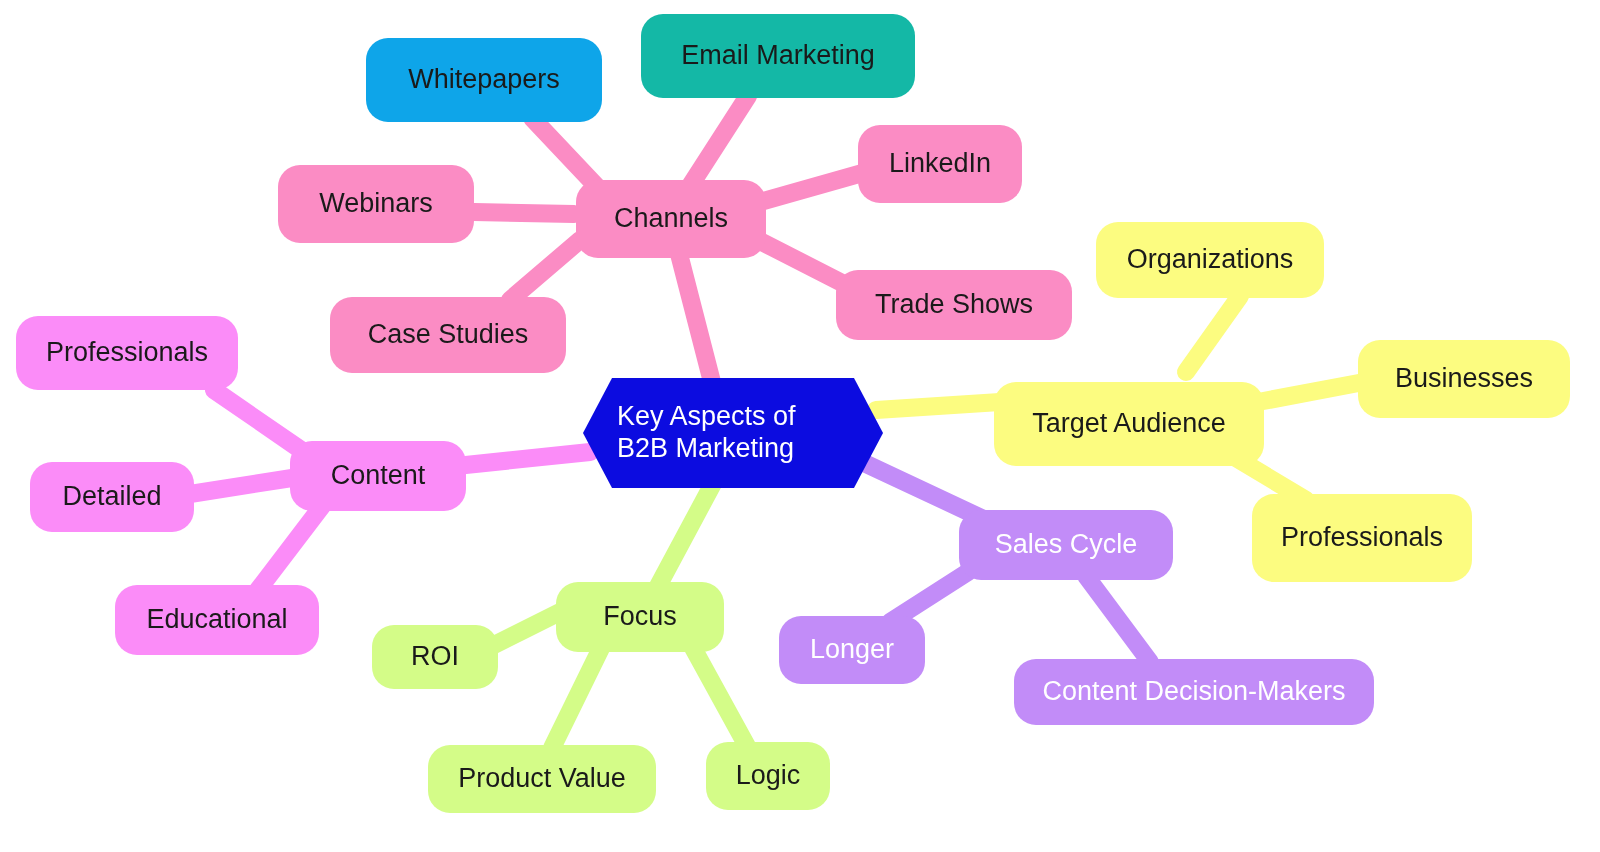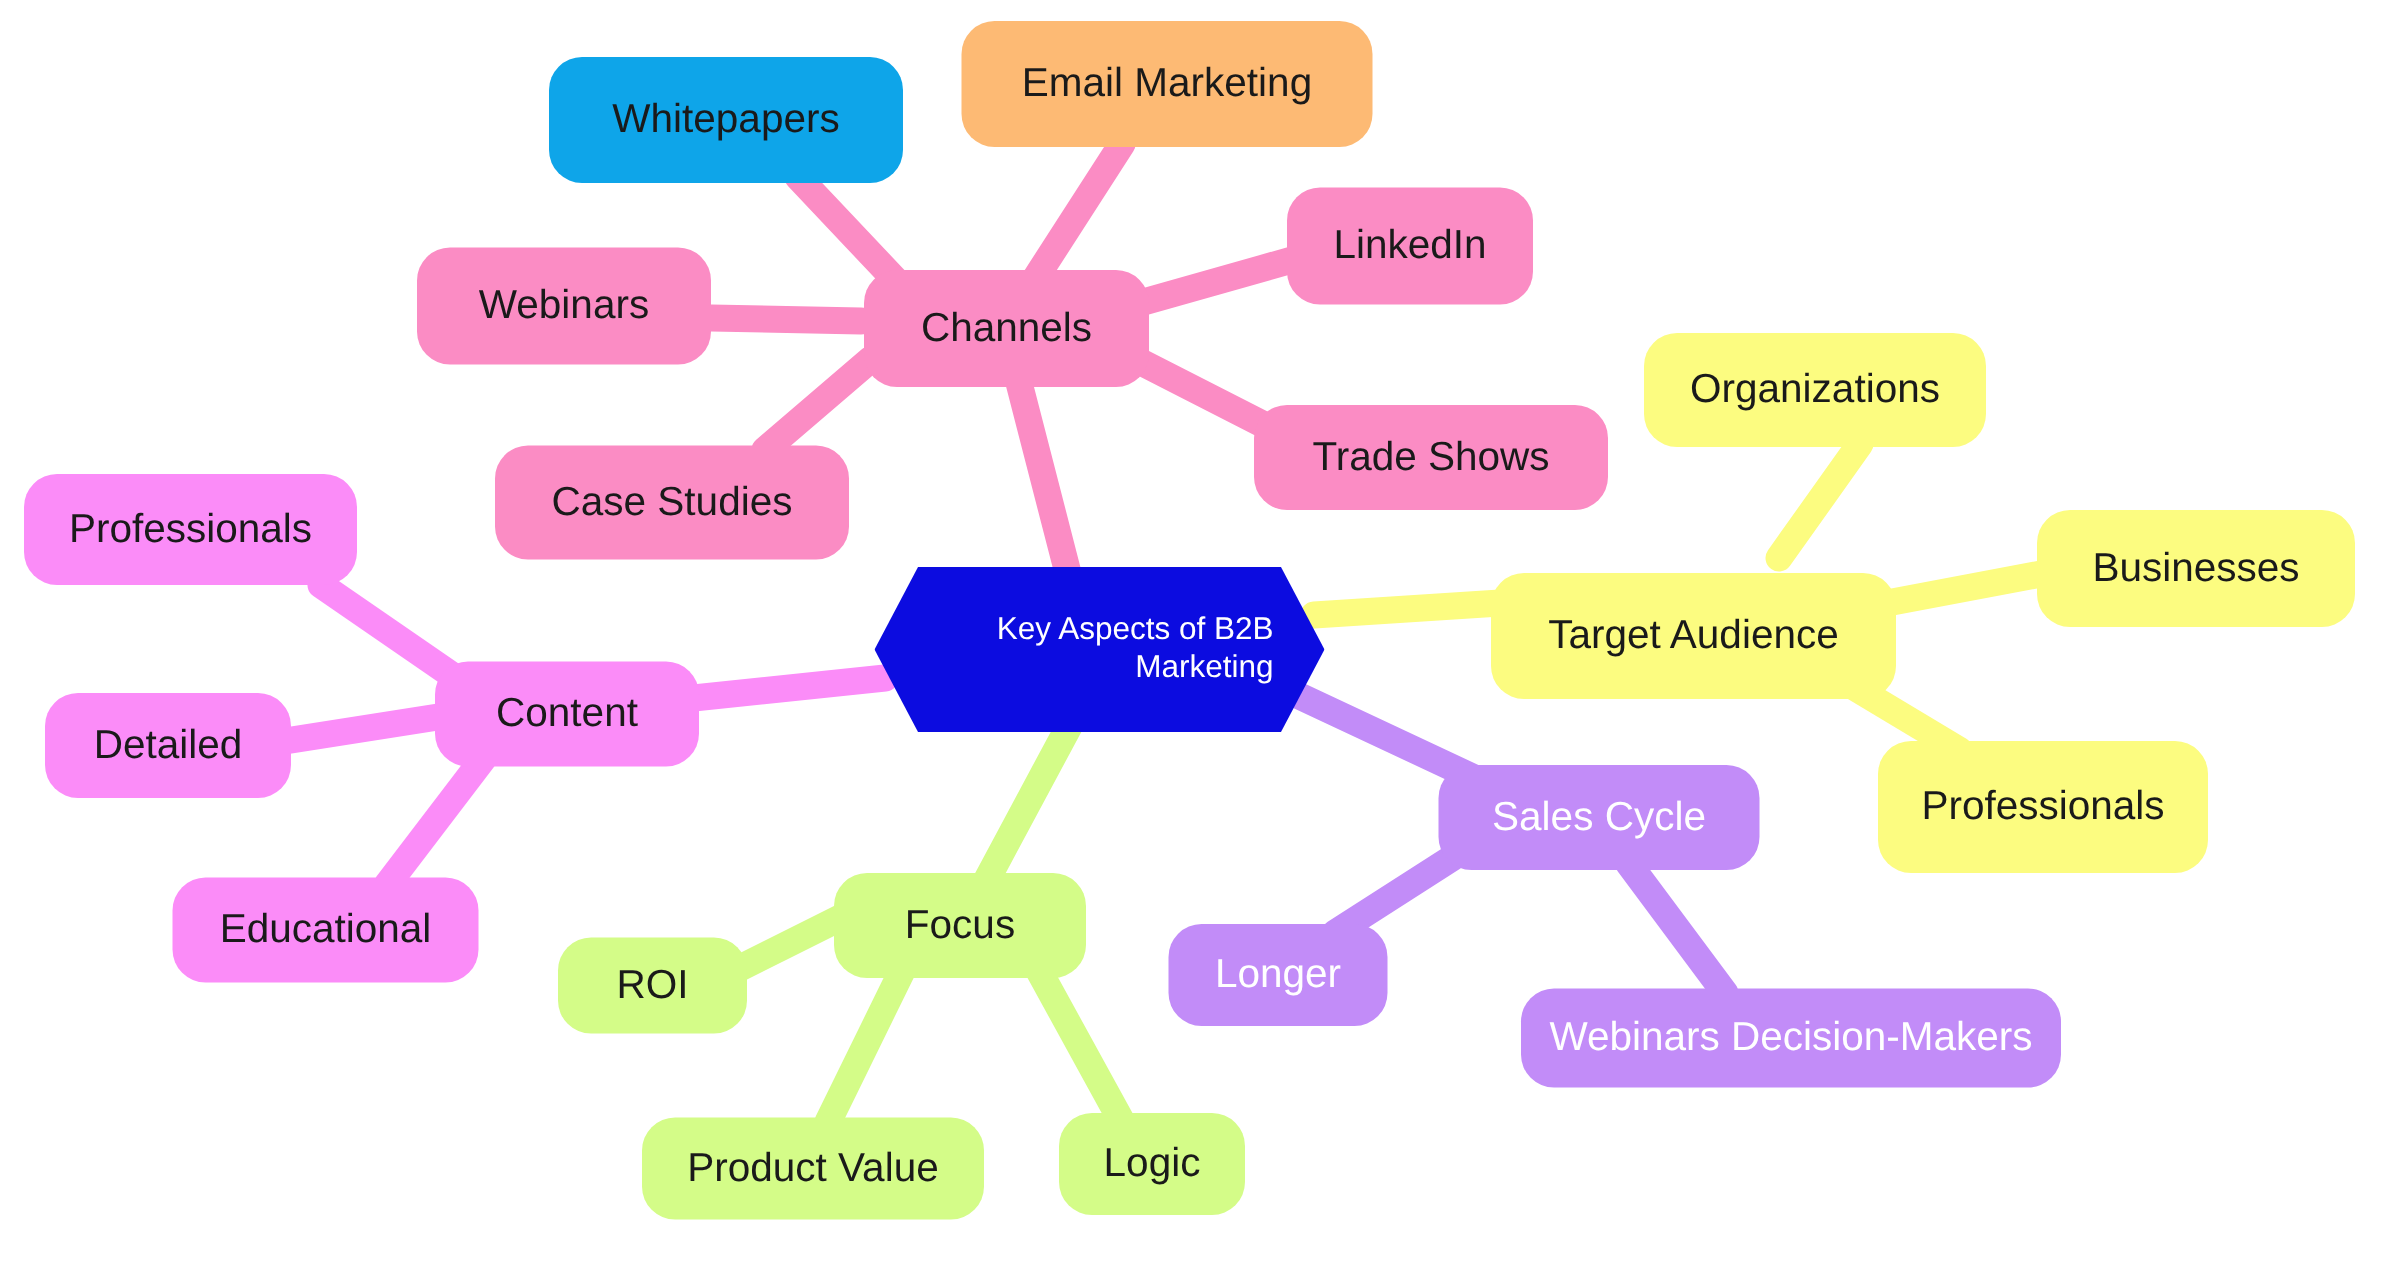--- a/index.html
+++ b/index.html
@@ -57,23 +57,23 @@
     left: 0;
     top: 0;
     width: 100%;
     height: 100%;
     z-index: 0;
   }
   .root-label {
     position: relative;
     z-index: 1;
     color: #ffffff;
-    font-size: 21px;
+    font-size: 27px;
     line-height: 1.18;
-    text-align: right;
+    text-align: left;
     padding: 0 34px;
   }
 </style>
 </head>
 <body>
 
 <div id="canvas">
   <svg id="edges" viewBox="0 0 1600 852" width="1600" height="852">
       <line x1="712" y1="382" x2="678" y2="250" stroke="#fb8cc4" stroke-width="18" stroke-linecap="round"></line>
       <line x1="600" y1="190" x2="532" y2="118" stroke="#fb8cc4" stroke-width="18" stroke-linecap="round"></line>
@@ -100,32 +100,32 @@
     </svg>
   <div id="nodes">
       <div class="node root" style="left: 583px; top: 378px; width: 300px; height: 110px;">
         <svg class="root-shape" viewBox="0 0 300 110" preserveAspectRatio="none">
           <polygon points="29,0 271,0 300,55 271,110 29,110 0,55" fill="#0c0ce0"></polygon>
         </svg>
         <div class="root-label" style="color: rgb(255, 255, 255);">Key Aspects of B2B Marketing</div>
       </div>
       <div class="node" style="left: 576px; top: 180px; width: 190px; height: 78px; background: rgb(251, 140, 196); color: rgb(26, 26, 26);">Channels</div>
       <div class="node" style="left: 366px; top: 38px; width: 236px; height: 84px; background: #0ea5e9; color: rgb(26, 26, 26);">Whitepapers</div>
-      <div class="node" style="left: 641px; top: 14px; width: 274px; height: 84px; background: #fdba74; color: rgb(26, 26, 26);">Email Marketing</div>
+      <div class="node" style="left: 641px; top: 14px; width: 274px; height: 84px; background: #14b8a6; color: rgb(26, 26, 26);">Email Marketing</div>
       <div class="node" style="left: 858px; top: 125px; width: 164px; height: 78px; background: rgb(251, 140, 196); color: rgb(26, 26, 26); text-align: right;">LinkedIn</div>
       <div class="node" style="left: 836px; top: 270px; width: 236px; height: 70px; background: rgb(251, 140, 196); color: rgb(26, 26, 26);">Trade Shows</div>
       <div class="node" style="left: 294px; top: 297px; width: 236px; height: 76px; background: rgb(251, 140, 196); color: rgb(26, 26, 26); margin-left: 36px;">Case Studies</div>
       <div class="node" style="left: 278px; top: 165px; width: 196px; height: 78px; background: rgb(251, 140, 196); color: rgb(26, 26, 26);">Webinars</div>
       <div class="node" style="left: 994px; top: 366px; width: 270px; height: 84px; background: rgb(252, 252, 128); color: rgb(26, 26, 26); margin-top: 16px;">Target Audience</div>
       <div class="node" style="left: 1096px; top: 222px; width: 228px; height: 76px; background: rgb(252, 252, 128); color: rgb(26, 26, 26);">Organizations</div>
       <div class="node" style="left: 1358px; top: 340px; width: 212px; height: 78px; background: rgb(252, 252, 128); color: rgb(26, 26, 26);">Businesses</div>
       <div class="node" style="left: 1252px; top: 494px; width: 220px; height: 88px; background: rgb(252, 252, 128); color: rgb(26, 26, 26);">Professionals</div>
       <div class="node light-text" style="left: 959px; top: 510px; width: 214px; height: 70px; background: rgb(194, 140, 248); color: rgb(255, 255, 255);">Sales Cycle</div>
       <div class="node light-text" style="left: 779px; top: 616px; width: 146px; height: 68px; background: rgb(194, 140, 248); color: rgb(255, 255, 255);">Longer</div>
-      <div class="node light-text" style="left: 1014px; top: 659px; width: 360px; height: 66px; background: rgb(194, 140, 248); color: rgb(255, 255, 255);">Webinars Decision-Makers</div>
+      <div class="node light-text" style="left: 1014px; top: 659px; width: 360px; height: 66px; background: rgb(194, 140, 248); color: rgb(255, 255, 255);">Content Decision-Makers</div>
       <div class="node" style="left: 556px; top: 582px; width: 168px; height: 70px; background: rgb(212, 252, 136); color: rgb(26, 26, 26);">Focus</div>
       <div class="node" style="left: 372px; top: 625px; width: 126px; height: 64px; background: rgb(212, 252, 136); color: rgb(26, 26, 26);">ROI</div>
       <div class="node" style="left: 428px; top: 745px; width: 228px; height: 68px; background: rgb(212, 252, 136); color: rgb(26, 26, 26);">Product Value</div>
       <div class="node" style="left: 706px; top: 742px; width: 124px; height: 68px; background: rgb(212, 252, 136); color: rgb(26, 26, 26);">Logic</div>
       <div class="node" style="left: 290px; top: 441px; width: 176px; height: 70px; background: rgb(251, 140, 248); color: rgb(26, 26, 26);">Content</div>
       <div class="node" style="left: 16px; top: 316px; width: 222px; height: 74px; background: rgb(251, 140, 248); color: rgb(26, 26, 26);">Professionals</div>
       <div class="node" style="left: 30px; top: 462px; width: 164px; height: 70px; background: rgb(251, 140, 248); color: rgb(26, 26, 26);">Detailed</div>
       <div class="node" style="left: 115px; top: 585px; width: 204px; height: 70px; background: rgb(251, 140, 248); color: rgb(26, 26, 26);">Educational</div>
     </div>
 </div>

